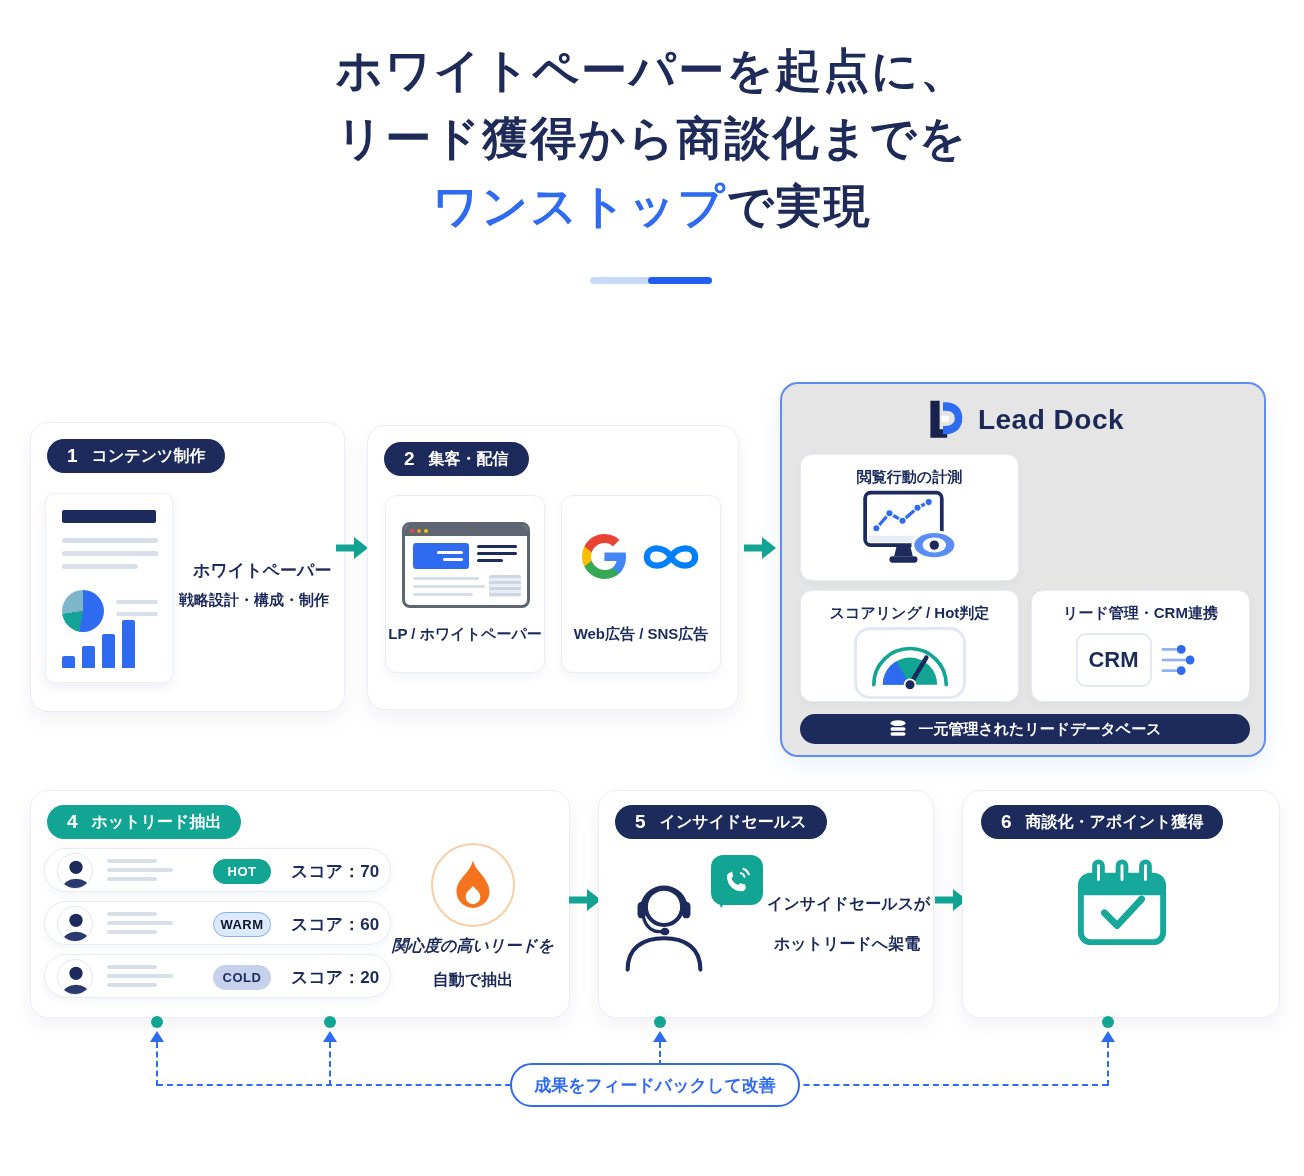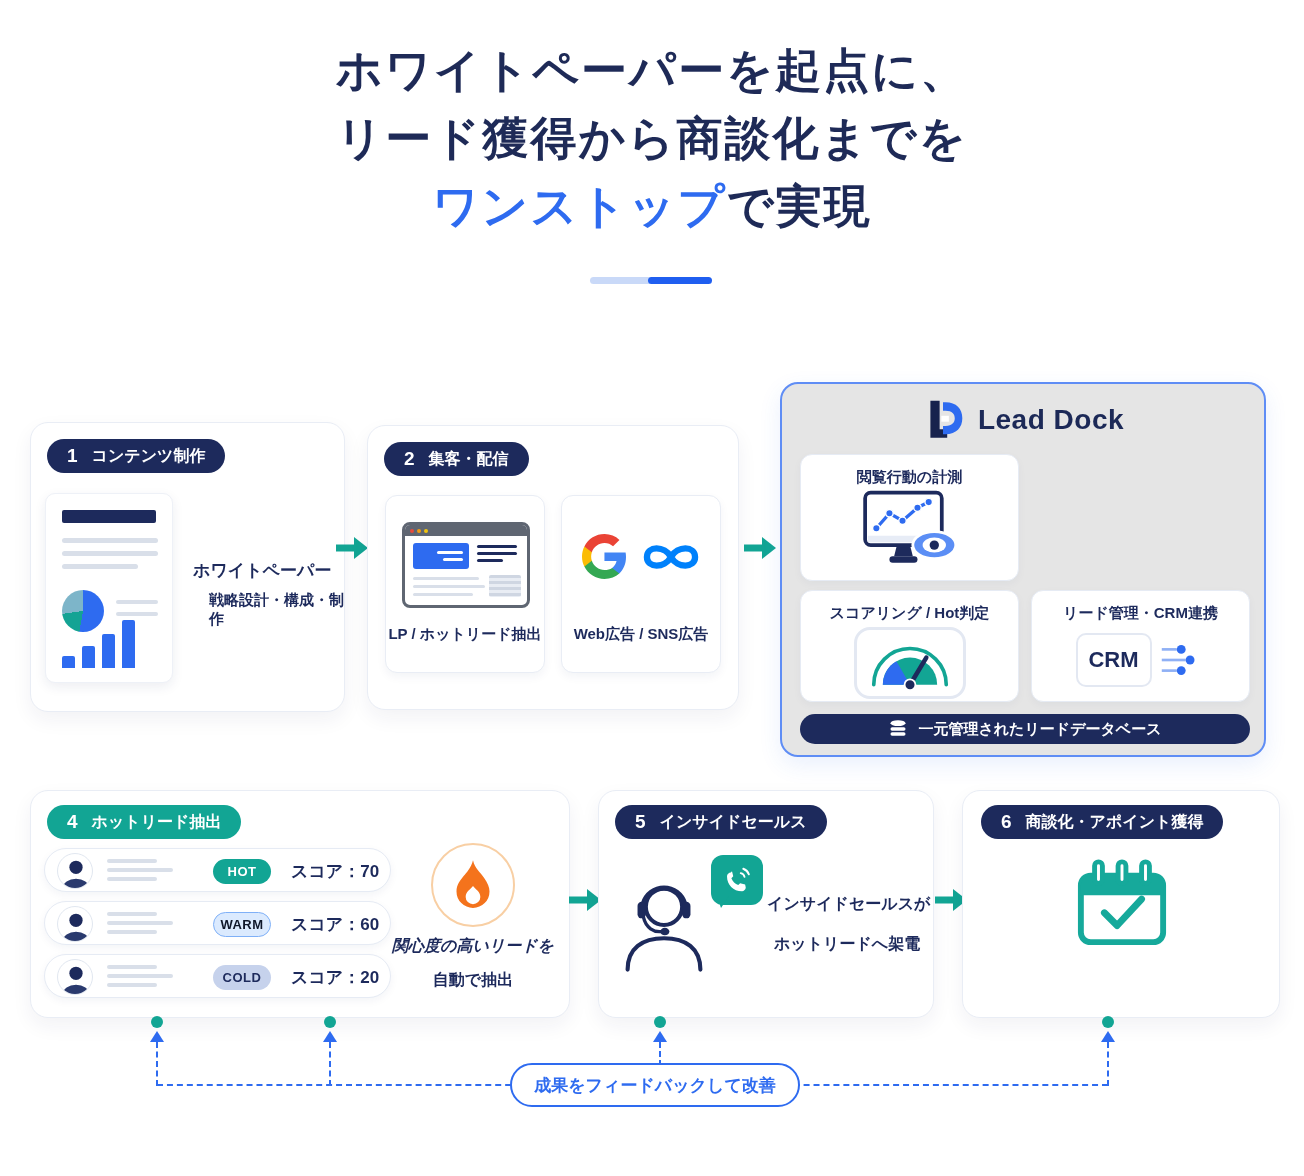--- a/index.html
+++ b/index.html
@@ -133,21 +133,21 @@
       <div class="gline" style="position:absolute; left:70px; top:106px; width:42px; height:4px;"></div>
       <div class="gline" style="position:absolute; left:70px; top:118px; width:42px; height:4px;"></div>
       <div class="bars">
         <div style="height:12px;"></div>
         <div style="height:22px;"></div>
         <div style="height:34px;"></div>
         <div style="height:48px;"></div>
       </div>
     </div>
     <div class="cap" style="left:162px; top:136px; font-size:17px;">ホワイトペーパー</div>
-    <div class="cap" style="left:178px; top:168px; font-size:15px;">戦略設計・構成・制作</div>
+    <div class="cap" style="left:148px; top:168px; font-size:15px;">戦略設計・構成・制作</div>
   </div>
 
   <svg class="arrow" style="left:335px; top:535px;" viewBox="0 0 34 26">
     <path d="M1 13 H21" stroke="#12a594" stroke-width="7"></path>
     <path d="M19 2 L33 13 L19 24 Z" fill="#12a594"></path>
   </svg>
 
   <div class="panel" style="left:367px; top:425px; width:372px; height:285px;">
     <div class="step-pill" style="left:16px; top:16px;">
       <span class="num">2</span>
@@ -166,21 +166,21 @@
           <i style="top:15px; width:20px;"></i>
         </div>
         <div class="nline" style="left:72px; top:20px; width:40px;"></div>
         <div class="nline" style="left:72px; top:27px; width:40px;"></div>
         <div class="nline" style="left:72px; top:34px; width:26px;"></div>
         <div class="glineb" style="left:8px; top:52px; width:66px;"></div>
         <div class="glineb" style="left:8px; top:60px; width:72px;"></div>
         <div class="glineb" style="left:8px; top:68px; width:60px;"></div>
         <div class="gblock" style="left:84px; top:50px; width:32px; height:22px;"></div>
       </div>
-      <div class="lbl">LP / ホットリード抽出</div>
+      <div class="lbl">LP / ホワイトペーパー</div>
     </div>
 
     <div class="subcard" style="left:193px; top:69px; width:160px; height:178px;">
       <svg style="position:absolute; left:20px; top:38px;" width="44" height="45" viewBox="0 0 533.5 544.3">
         <path fill="#4285F4" d="M533.5 278.4c0-18.5-1.5-37.1-4.7-55.3H272.1v104.8h147c-6.1 33.8-25.7 63.7-54.4 82.7v68h87.7c51.5-47.4 81.1-117.4 81.1-200.2z"></path>
         <path fill="#34A853" d="M272.1 544.3c73.4 0 135.3-24.1 180.4-65.7l-87.7-68c-24.4 16.6-55.9 26-92.6 26-71 0-131.2-47.9-152.8-112.3H28.9v70.1c46.2 91.9 140.3 149.9 243.2 149.9z"></path>
         <path fill="#FBBC04" d="M119.3 324.3c-11.4-33.8-11.4-70.4 0-104.2V150H28.9c-38.6 76.9-38.6 167.5 0 244.4l90.4-70.1z"></path>
         <path fill="#EA4335" d="M272.1 107.7c38.8-.6 76.3 14 104.4 40.8l77.7-77.7C405 24.6 339.7-.8 272.1 0 169.2 0 75.1 58 28.9 150l90.4 70.1c21.5-64.5 81.8-112.4 152.8-112.4z"></path>
       </svg>
       <svg style="position:absolute; left:76px; top:42px;" width="66" height="38" viewBox="0 0 100 60">

